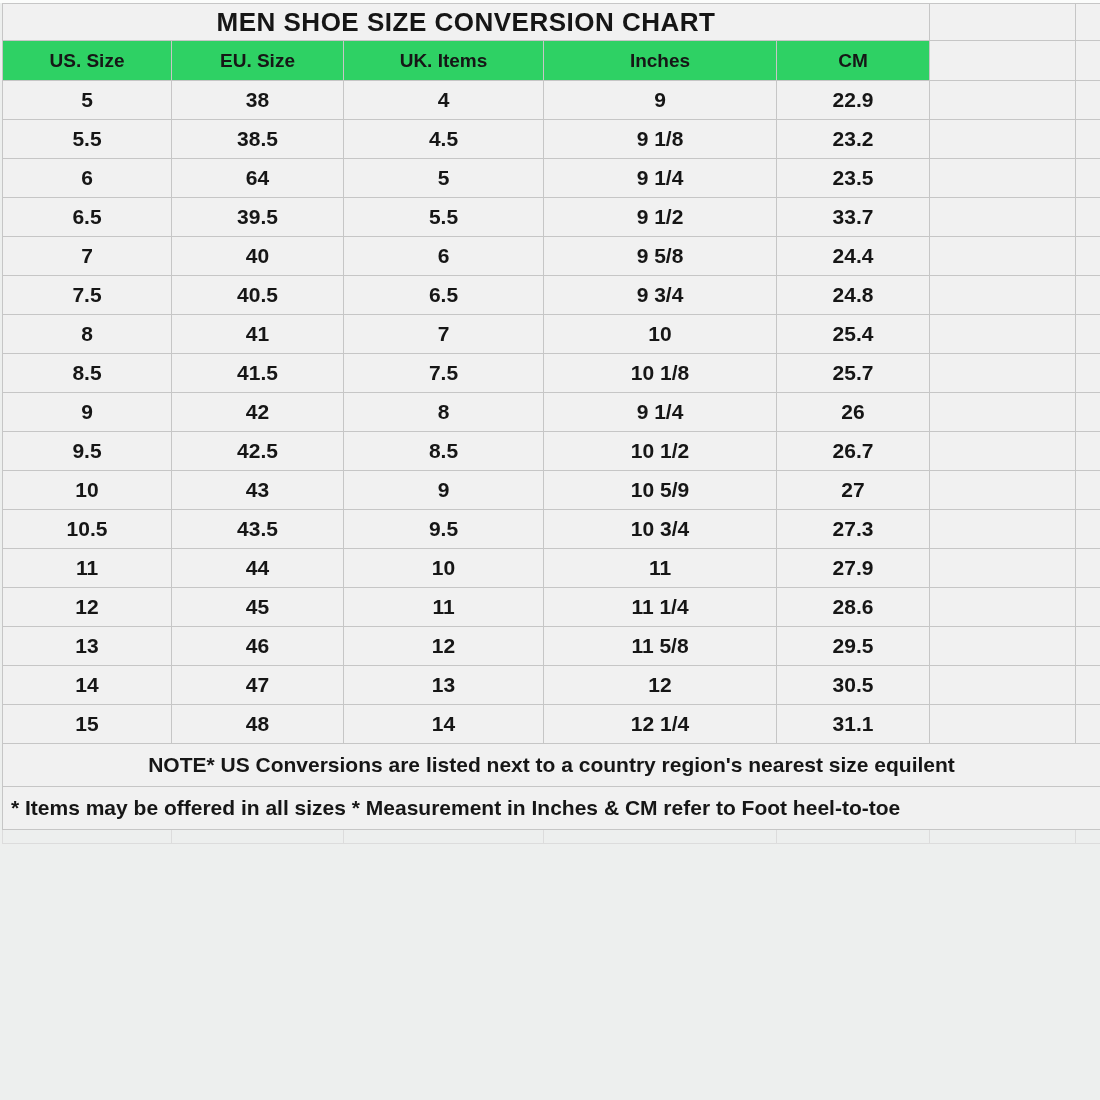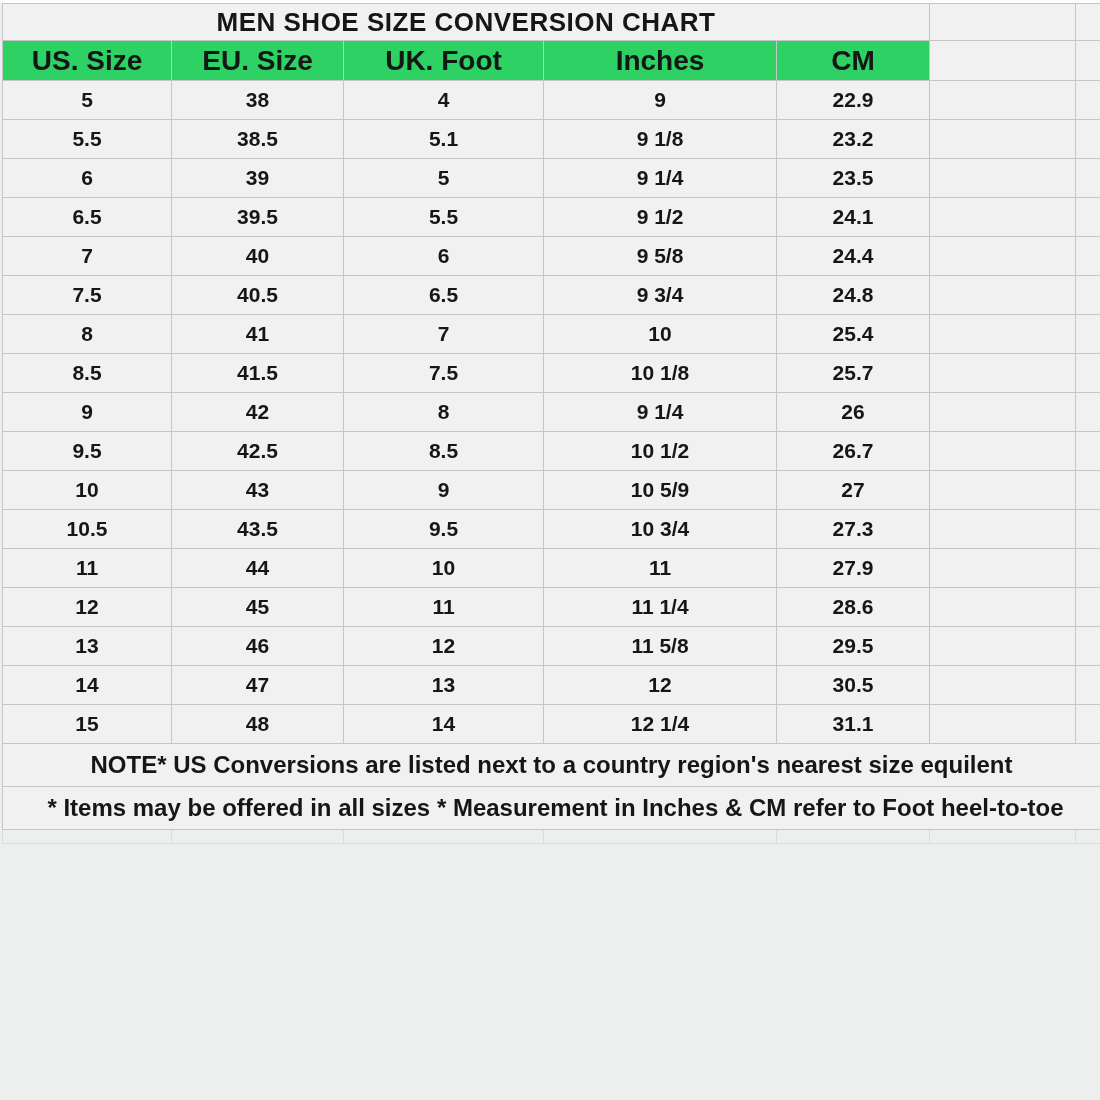--- a/index.html
+++ b/index.html
@@ -42,34 +42,34 @@
     overflow: visible;
   }
   .title-cell {
     height: 36px;
     font-size: 26px;
     letter-spacing: 0.5px;
     color: var(--title-text, #3ecd6e);
   }
   .head-cell {
     height: 39px;
-    font-size: 28px;
+    font-size: 19px;
     background: var(--header-bg, #2ed164) !important;
   }
   tbody.rows td {
     height: 38px;
     font-size: 21px;
   }
   .note-cell {
     height: 42px;
-    font-size: 24px;
+    font-size: 21px;
     white-space: nowrap;
   }
   .note-cell.left-note {
-    text-align: center;
+    text-align: left;
     padding-left: 8px;
   }
   tr.ghost-row td {
     height: 13px;
     border-color: var(--faint-border, #dcdcdc);
     background: var(--page-bg, #edefee);
   }
 </style>
 </head>
 <body>
@@ -90,62 +90,62 @@
 
     <thead>
       <tr>
         <td class="title-cell" colspan="5">MEN SHOE SIZE CONVERSION CHART</td>
         <td></td>
         <td></td>
       </tr>
       <tr>
         <th class="head-cell">US. Size</th>
         <th class="head-cell">EU. Size</th>
-        <th class="head-cell">UK. Foot</th>
+        <th class="head-cell">UK. Items</th>
         <th class="head-cell">Inches</th>
         <th class="head-cell">CM</th>
         <td></td>
         <td></td>
       </tr>
     </thead>
 
     <tbody class="rows">
         <tr>
           <td>5</td>
           <td>38</td>
           <td>4</td>
           <td>9</td>
           <td>22.9</td>
           <td></td>
           <td></td>
         </tr>
         <tr>
           <td>5.5</td>
           <td>38.5</td>
-          <td>5.1</td>
+          <td>4.5</td>
           <td>9 1/8</td>
           <td>23.2</td>
           <td></td>
           <td></td>
         </tr>
         <tr>
           <td>6</td>
-          <td>39</td>
+          <td>64</td>
           <td>5</td>
           <td>9 1/4</td>
           <td>23.5</td>
           <td></td>
           <td></td>
         </tr>
         <tr>
           <td>6.5</td>
           <td>39.5</td>
           <td>5.5</td>
           <td>9 1/2</td>
-          <td>24.1</td>
+          <td>33.7</td>
           <td></td>
           <td></td>
         </tr>
         <tr>
           <td>7</td>
           <td>40</td>
           <td>6</td>
           <td>9 5/8</td>
           <td>24.4</td>
           <td></td>

